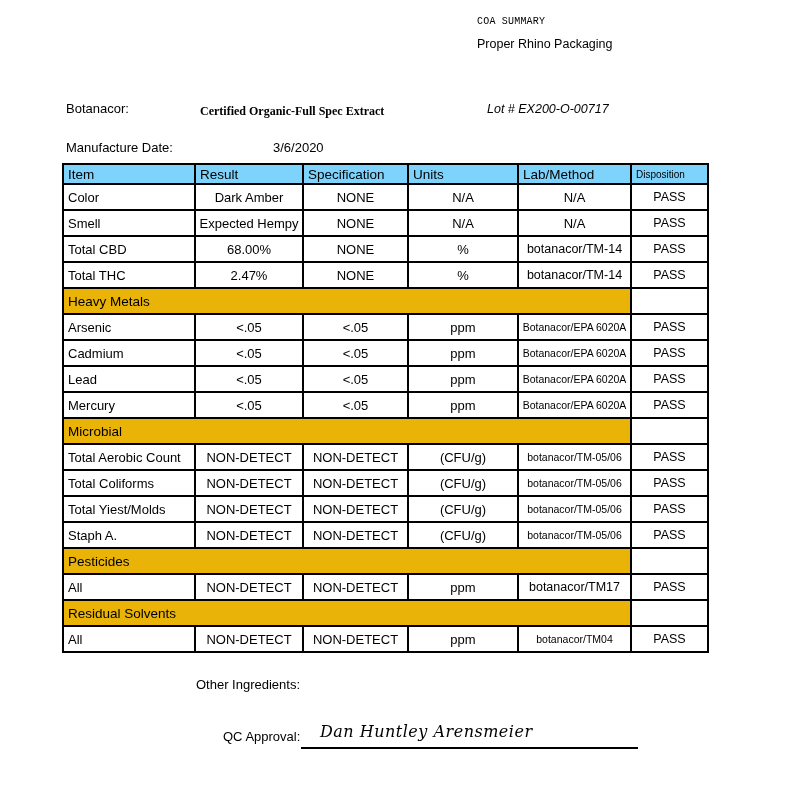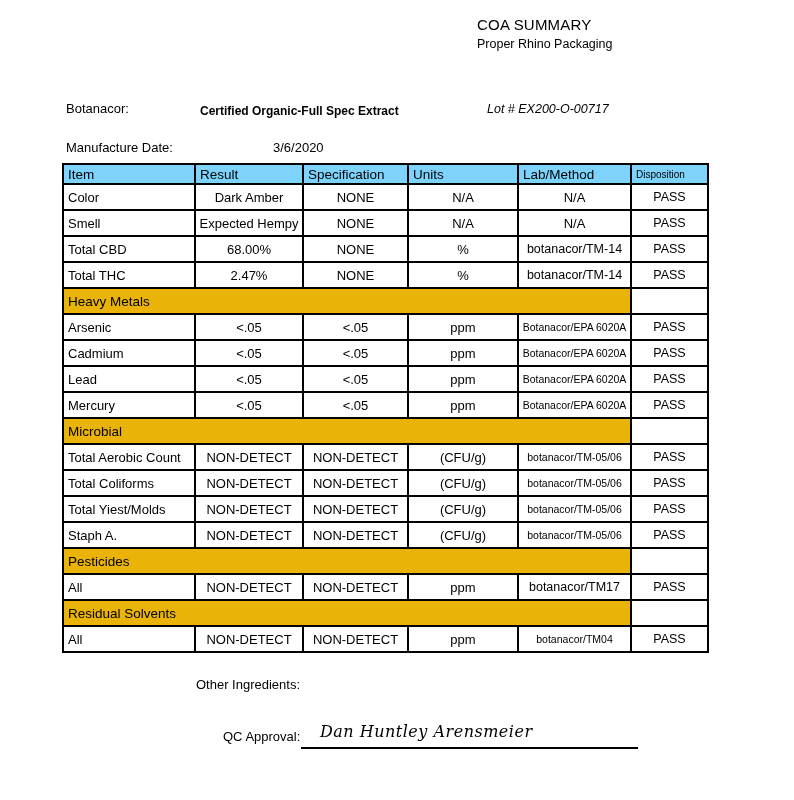--- a/index.html
+++ b/index.html
@@ -2,26 +2,26 @@
 <html><head>
 <meta charset="utf-8">
 <style>
   html,body { margin:0; padding:0; background:#ffffff; }
   .page {
     position:relative; width:794px; height:800px; background:#ffffff;
     font-family:"Liberation Sans", sans-serif; color:#000;
     overflow:hidden;
   }
   
-  .doc-title { position:absolute; left:477px; top:16px; font-size:15px; letter-spacing:.2px; }
+  .doc-title { position:absolute; left:477px; top:16px; font-size:10px; letter-spacing:.2px;font-family:Liberation Mono, monospace; }
   .doc-subtitle { position:absolute; left:477px; top:37px; font-size:12.5px;text-align:center; }
 
   
   .material-lbl { position:absolute; left:66px; top:101px; font-size:13px; }
-  .material-val { position:absolute; left:200px; top:104px; font-size:12px; font-weight:bold; }
+  .material-val { position:absolute; left:200px; top:104px; font-size:12px; font-weight:bold;font-family:Liberation Serif, serif; }
   .lot { position:absolute; left:487px; top:102px; font-size:12.5px;font-style:italic; }
   .mfg-lbl { position:absolute; left:66px; top:140px; font-size:13px; }
   .mfg-val { position:absolute; left:273px; top:140px; font-size:13px; }
 
   
   table.coa {
     position:absolute; left:62px; top:163px;
     border-collapse:collapse; table-layout:fixed; width:645px;
   }
   .coa th, .coa td { border:2px solid #000; overflow:hidden; white-space:nowrap; }

